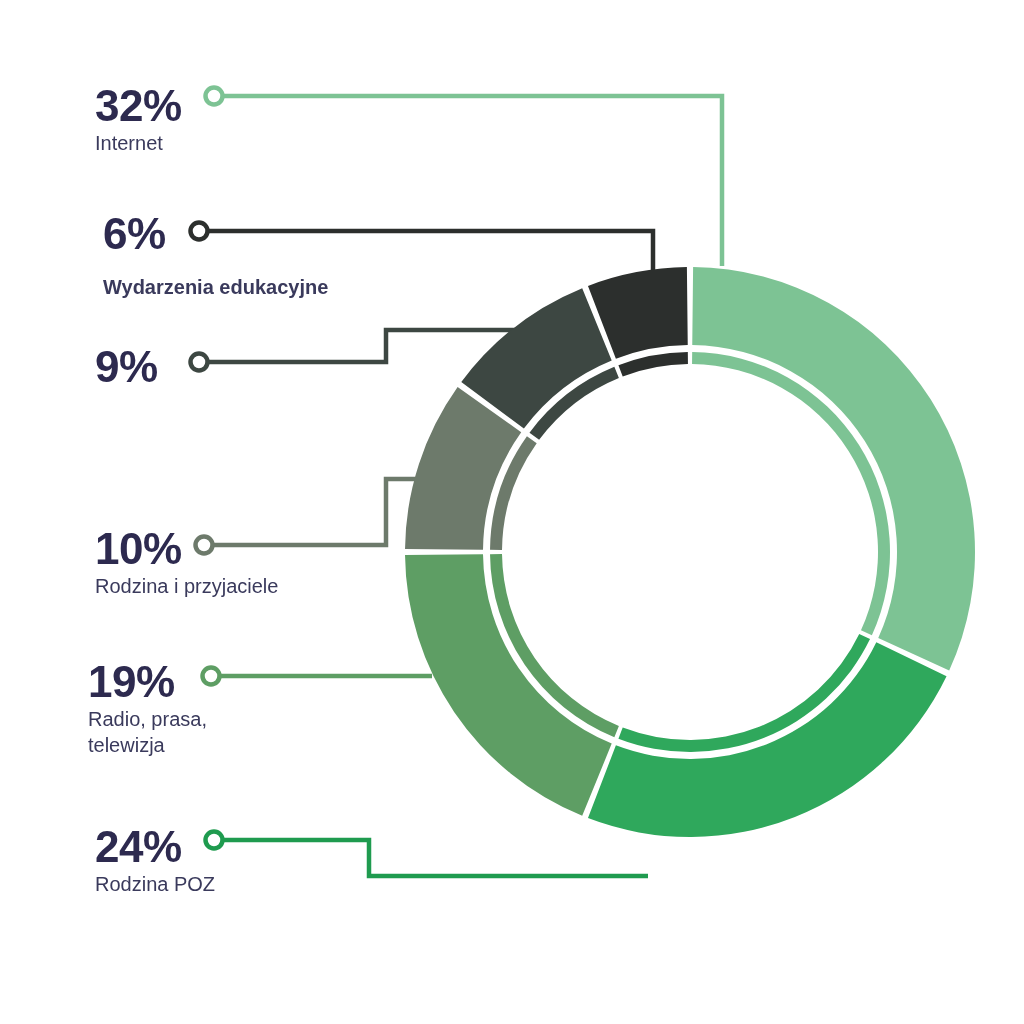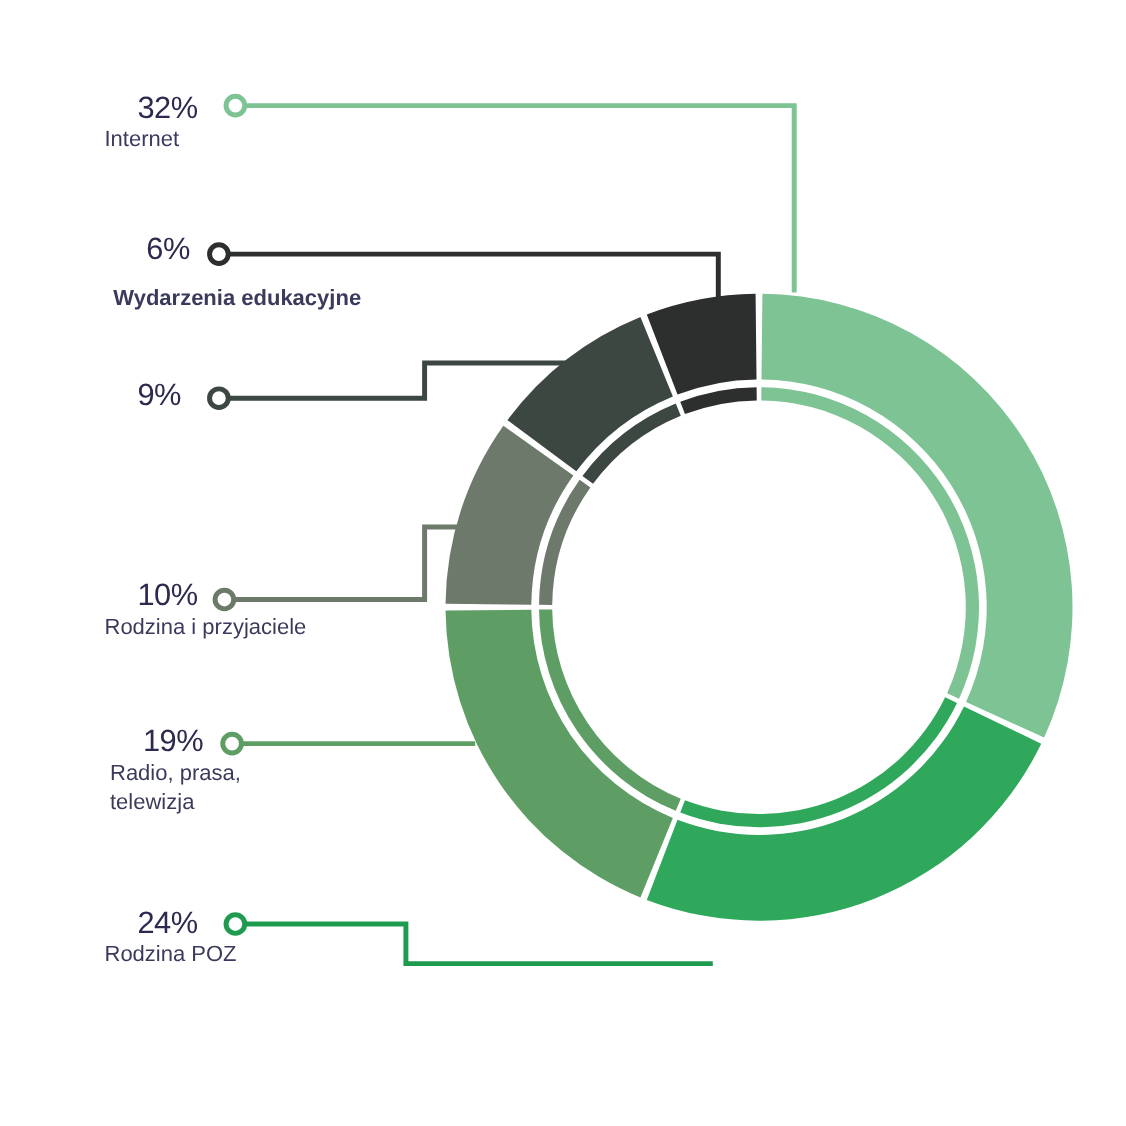--- a/index.html
+++ b/index.html
@@ -26,41 +26,40 @@
     left: 0;
     top: 0;
     width: 1024px;
     height: 1024px;
   }
   .label-group {
     position: absolute;
     text-align: left;
   }
   .label-pct {
-    font-size: 28px;
-    font-weight: normal;
+    font-size: 44px;
+    font-weight: bold;
     color: #2d2a4f;
     line-height: 1.0;
     letter-spacing: -0.5px;
     white-space: nowrap;
-    margin-left: 30px;
   }
   .label-name {
     font-size: 20px;
     font-weight: normal;
     color: #3a3a5c;
     line-height: 1.32;
     white-space: pre-line;
     margin-top: 2px;
   }
   .lbl-internet   { left: 95px;  top: 84px; }
   .lbl-edu        { left: 103px; top: 212px; }
   .lbl-workers    { left: 95px;  top: 345px; }
   .lbl-family     { left: 95px;  top: 527px; }
-  .lbl-media      { left: 100px;  top: 660px; }
+  .lbl-media      { left: 88px;  top: 660px; }
   .lbl-doctor     { left: 95px;  top: 825px; }
 
   .lbl-edu .label-name { margin-top: 18px; font-weight: bold; }
 </style>
 </head>
 <body>
 
 <div id="stage">
 
   <svg id="chart-svg" viewBox="0 0 1024 1024">

